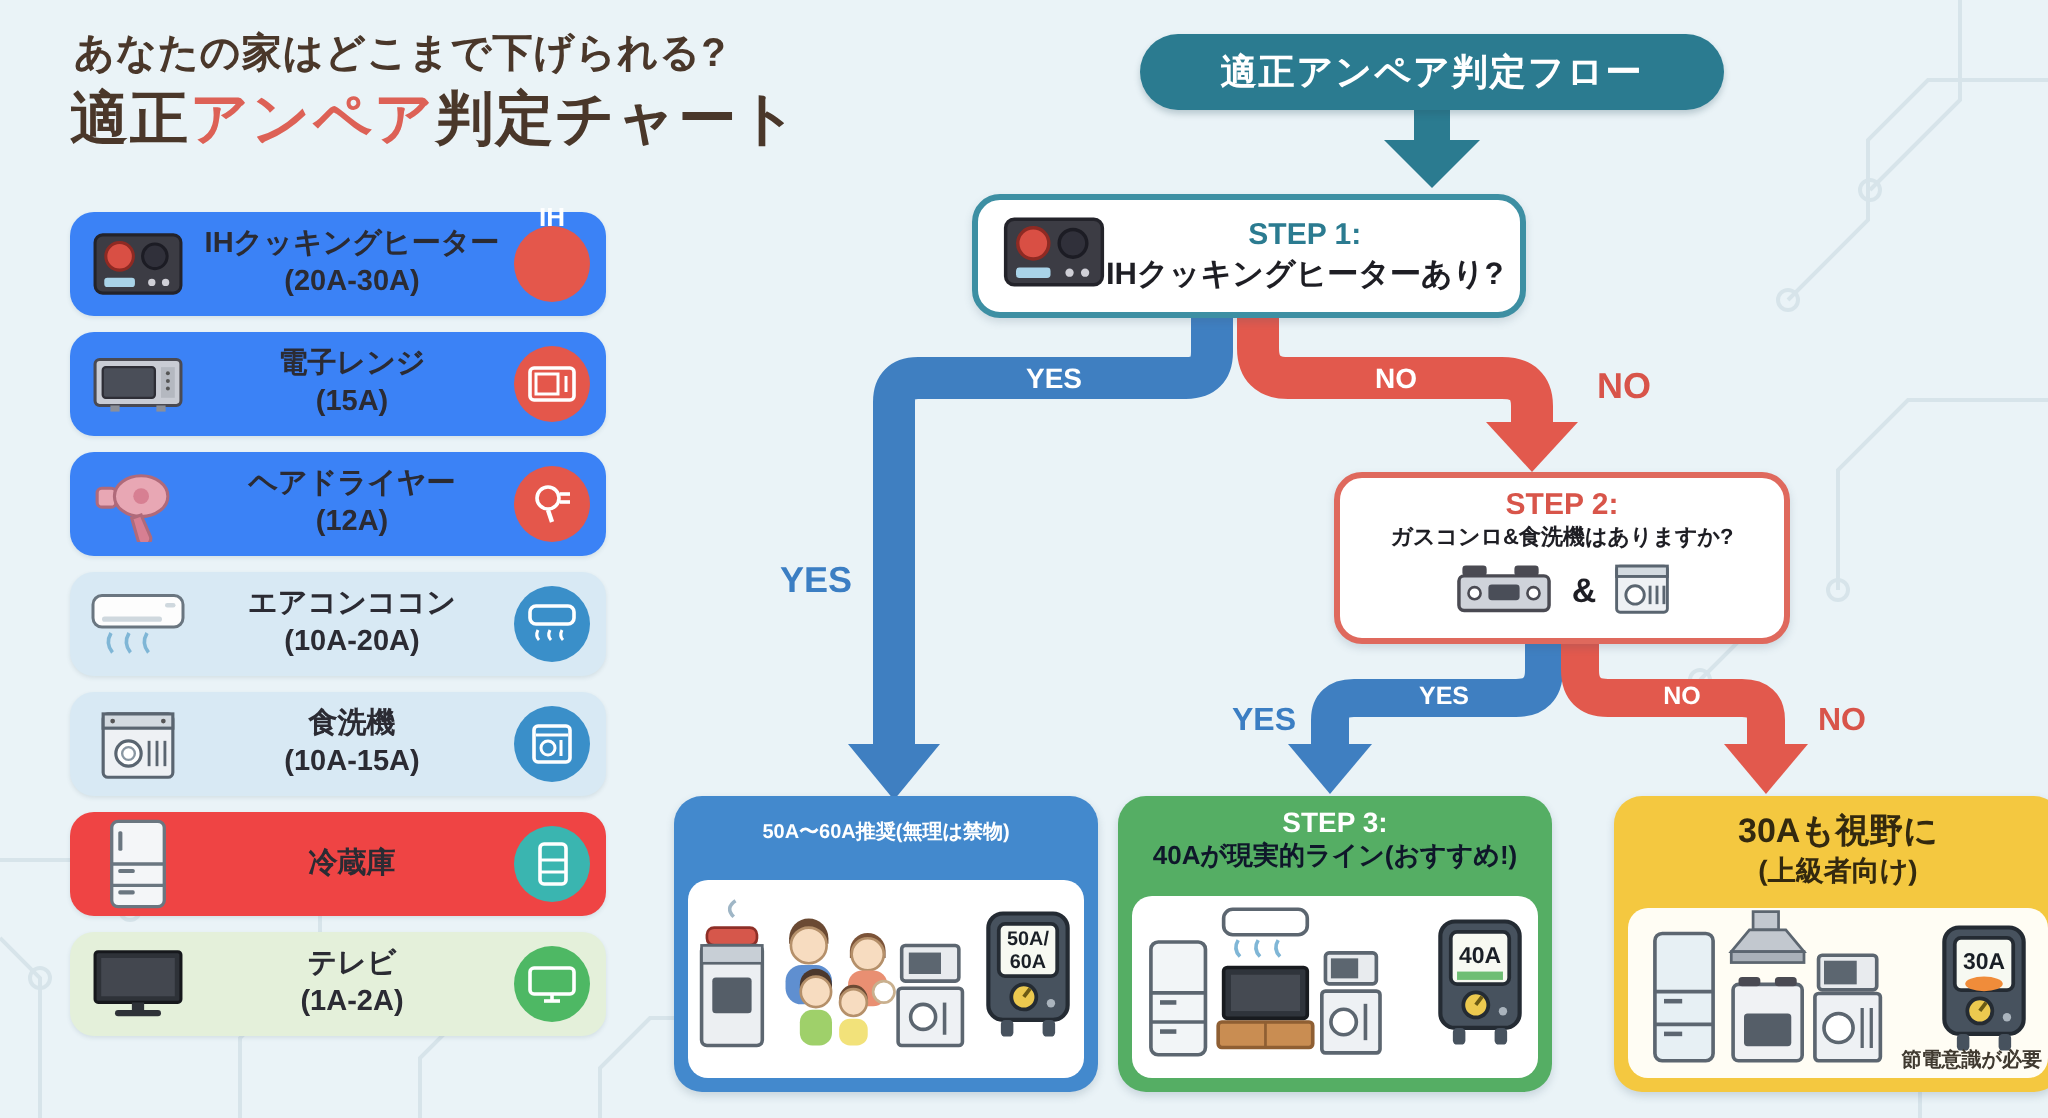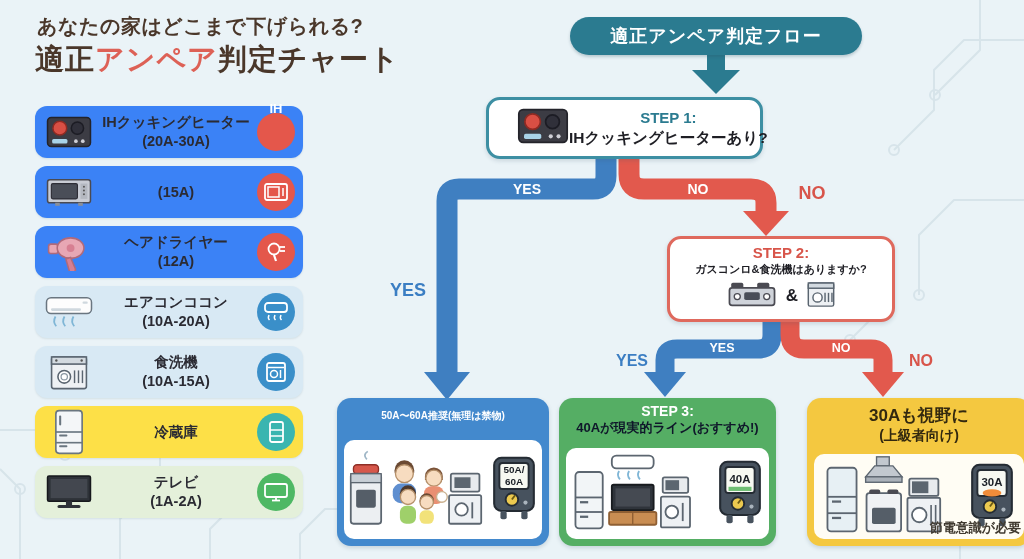--- a/index.html
+++ b/index.html
@@ -14,21 +14,21 @@
   
   .title1 { position:absolute; left:37px; top:13px; font-size:20px; font-weight:800; color:#4a372a; letter-spacing:.5px; z-index:3; }
   .title2 { position:absolute; left:35px; top:40px; font-size:29px; font-weight:900; color:#4a372a; letter-spacing:1px; z-index:3; }
   .title2 .accent { color:#dd6156; }
 
   
   .list { position:absolute; left:35px; top:106px; width:268px; display:flex; flex-direction:column; gap:8px; z-index:3; }
   .row { height:52px; border-radius:12px; display:flex; align-items:center; padding:0 8px; box-shadow:0 1px 2px rgba(60,90,110,.12); }
   .row.pink  { background:#3b82f6; }
   .row.blue  { background:#d8e9f4; }
-  .row.blue2 { background:#fde047; }
+  .row.blue2 { background:#ef4444; }
   .row.green { background:#e4f0da; }
   .ric { width:52px; display:flex; justify-content:center; align-items:center; }
   .rtxt { flex:1; text-align:center; font-weight:bold; color:#2b2b33; font-size:14.5px; line-height:1.3; }
   .badge { width:38px; height:38px; border-radius:50%; display:flex; flex-direction:column; align-items:center; justify-content:center; flex-shrink:0;gap:48px; }
   .badge.redc   { background:#e4574b; }
   .badge.bluec  { background:#3a8fc9; }
   .badge.tealc  { background:#3ab5b0; }
   .badge.greenc { background:#4eb864; }
   .badge svg { display:block; }
   .ihtxt { color:#fff; font-weight:800; font-size:13px; line-height:1; }
@@ -36,21 +36,21 @@
   
   .pill { position:absolute; left:570px; top:17px; width:292px; height:38px; background:#2b7b90;
           border-radius:21px; color:#fff; font-weight:800; font-size:18px; letter-spacing:1px;
           display:flex; align-items:center; justify-content:center; z-index:3;
           box-shadow:0 2px 3px rgba(40,80,95,.25); }
 
   .arrows { position:absolute; inset:0; z-index:1; pointer-events:none; }
 
   
   .stepbox { position:absolute; background:#fff; border-radius:14px; z-index:2; box-shadow:0 2px 4px rgba(60,90,110,.18); }
-  #step1 { left:486px; top:97px; width:277px; height:62px; border:3px solid #3d8fa3; display:flex; align-items:center; padding:0 28px; }
+  #step1 { left:486px; top:97px; width:277px; height:62px; border:3px solid #3d8fa3; display:flex; align-items:center; padding:0 12px; }
   #step1 .qcol { flex:1; text-align:center; }
   .slabel { font-weight:800; font-size:15px; line-height:1.25; }
   #step1 .slabel { color:#2b7b90; }
   .qtext { font-weight:800; font-size:15.5px; color:#1e1e24; line-height:1.25; white-space:nowrap; }
   #step2 { left:667px; top:236px; width:228px; height:86px; border:3px solid #df695d; text-align:center; padding-top:5px; }
   #step2 .slabel { color:#d8554a;text-align:center; }
   #step2 .qtext { font-size:11px; }
   #step2 .icons { display:flex; justify-content:center; align-items:center; gap:8px; margin-top:3px; }
   #step2 .amp { font-weight:900; font-size:17px; color:#1e1e24; }
 
@@ -72,21 +72,21 @@
   #res-blue .rtitle  { font-size:10px; margin-top:11px; }
   #res-green .rtitle1 { color:#fff; font-weight:800; text-align:center; font-size:14px; margin-top:5px; }
   #res-green .rtitle2 { color:#0f172a; font-weight:800; text-align:center; font-size:13px; white-space:nowrap; }
   #res-yellow .rtitle1 { color:#33290f; font-weight:800; text-align:center; font-size:17px; margin-top:6px; }
   #res-yellow .rtitle2 { color:#33290f; font-weight:800; text-align:center; font-size:14px; }
   .panel { position:absolute; left:7px; right:7px; bottom:7px; background:#fff; border-radius:10px;
            display:flex; align-items:center; justify-content:center; gap:7px; }
   #res-blue  .panel { top:42px; }
   #res-green .panel { top:50px; }
   #res-yellow .panel { top:56px; background:#fffdf4; }
-  .caption { position:absolute; right:10px; bottom:9px; font-size:13px; font-weight:bold; color:#403a30; z-index:4;margin-left:38px; }
+  .caption { position:absolute; right:10px; bottom:9px; font-size:10px; font-weight:bold; color:#403a30; z-index:4;margin-left:38px; }
 </style>
 </head>
 <body>
 
 <div id="app">
 
   <svg class="bg-circuit" viewBox="0 0 1024 559">
     <g fill="none" stroke="#d7e4ea" stroke-width="2">
       <path d="M1024,40 h-60 l-30,30 v40 l-40,40"></path>
         <circle cx="894" cy="150" r="5"></circle>
@@ -148,20 +148,21 @@
             <rect x="7" y="9" width="34" height="20" rx="2" fill="#4a4e58" stroke="#2e2e36" stroke-width="1.5"></rect>
             <rect x="45" y="9" width="9" height="20" fill="#b4b8c0"></rect>
             <circle cx="49.5" cy="13" r="1.3" fill="#555"></circle>
             <circle cx="49.5" cy="18" r="1.3" fill="#555"></circle>
             <circle cx="49.5" cy="23" r="1.3" fill="#555"></circle>
             <rect x="12" y="34" width="6" height="4" fill="#8b8f98"></rect>
             <rect x="42" y="34" width="6" height="4" fill="#8b8f98"></rect>
           </svg>
       </span>
       <div class="rtxt">
+        <div>電子レンジ</div>
         <div>(15A)</div>
       </div>
       <span class="badge redc">
         <svg width="24" height="18" viewBox="0 0 24 18">
             <rect x="1" y="1" width="22" height="16" rx="2" fill="none" stroke="#fff" stroke-width="1.8"></rect>
             <rect x="4" y="4" width="11" height="10" fill="none" stroke="#fff" stroke-width="1.5"></rect>
             <line x1="19" y1="5" x2="19" y2="13" stroke="#fff" stroke-width="1.5"></line>
           </svg>
       </span>
     </div>

